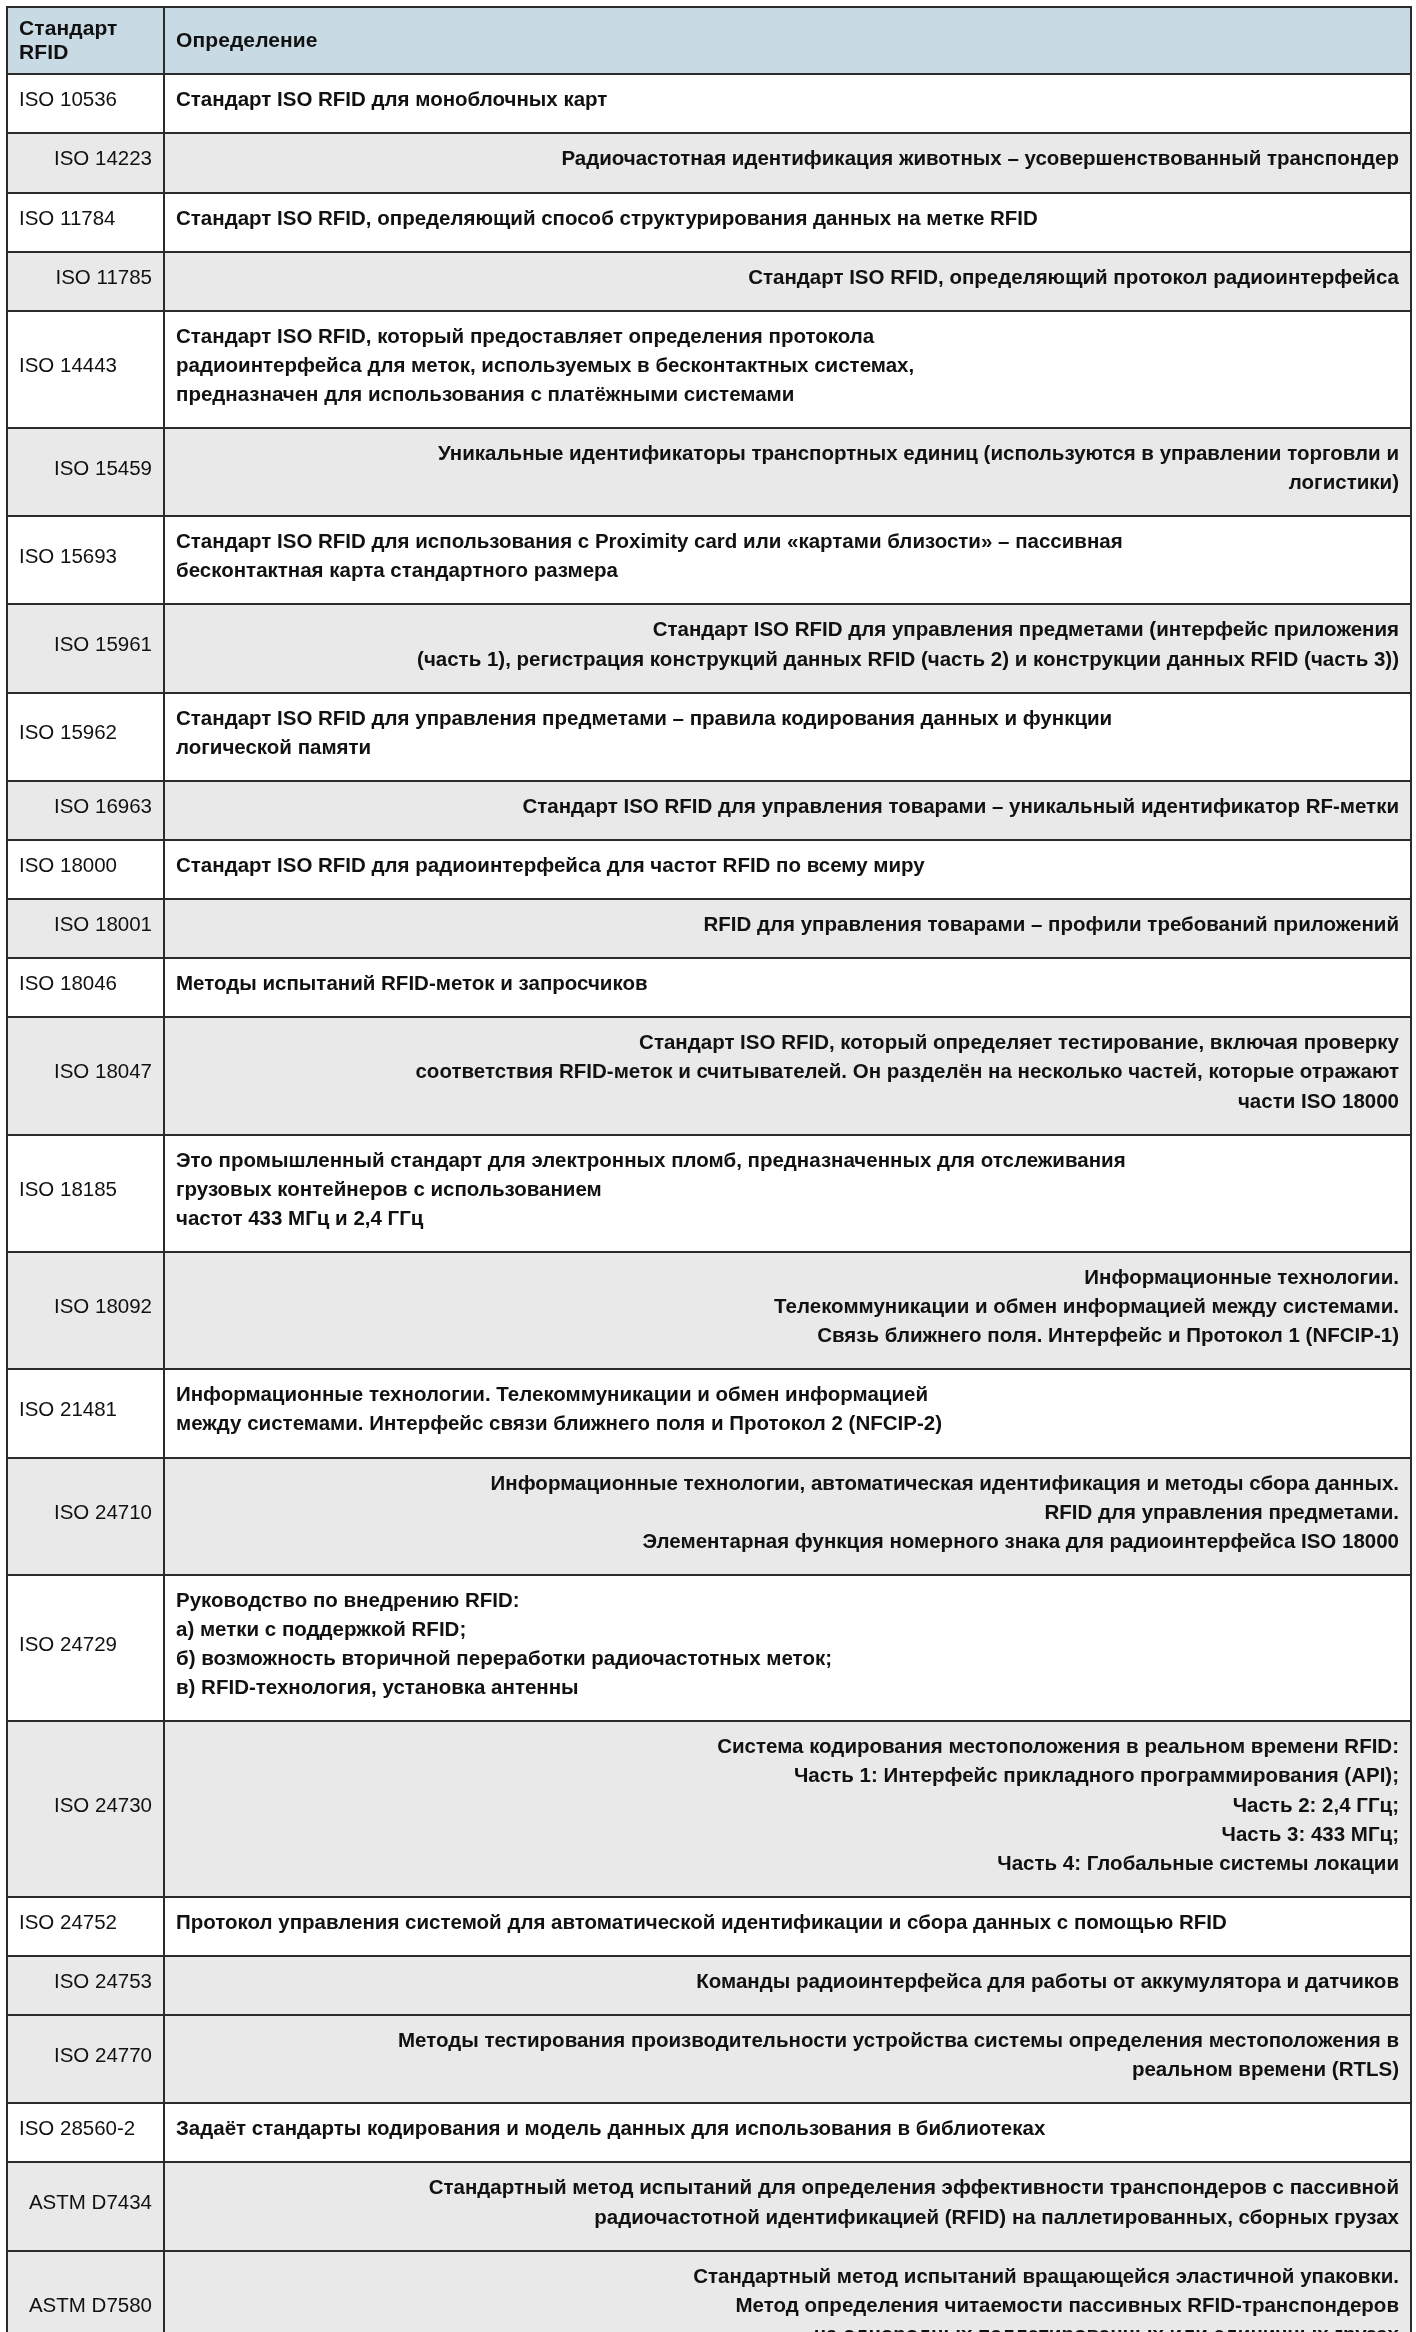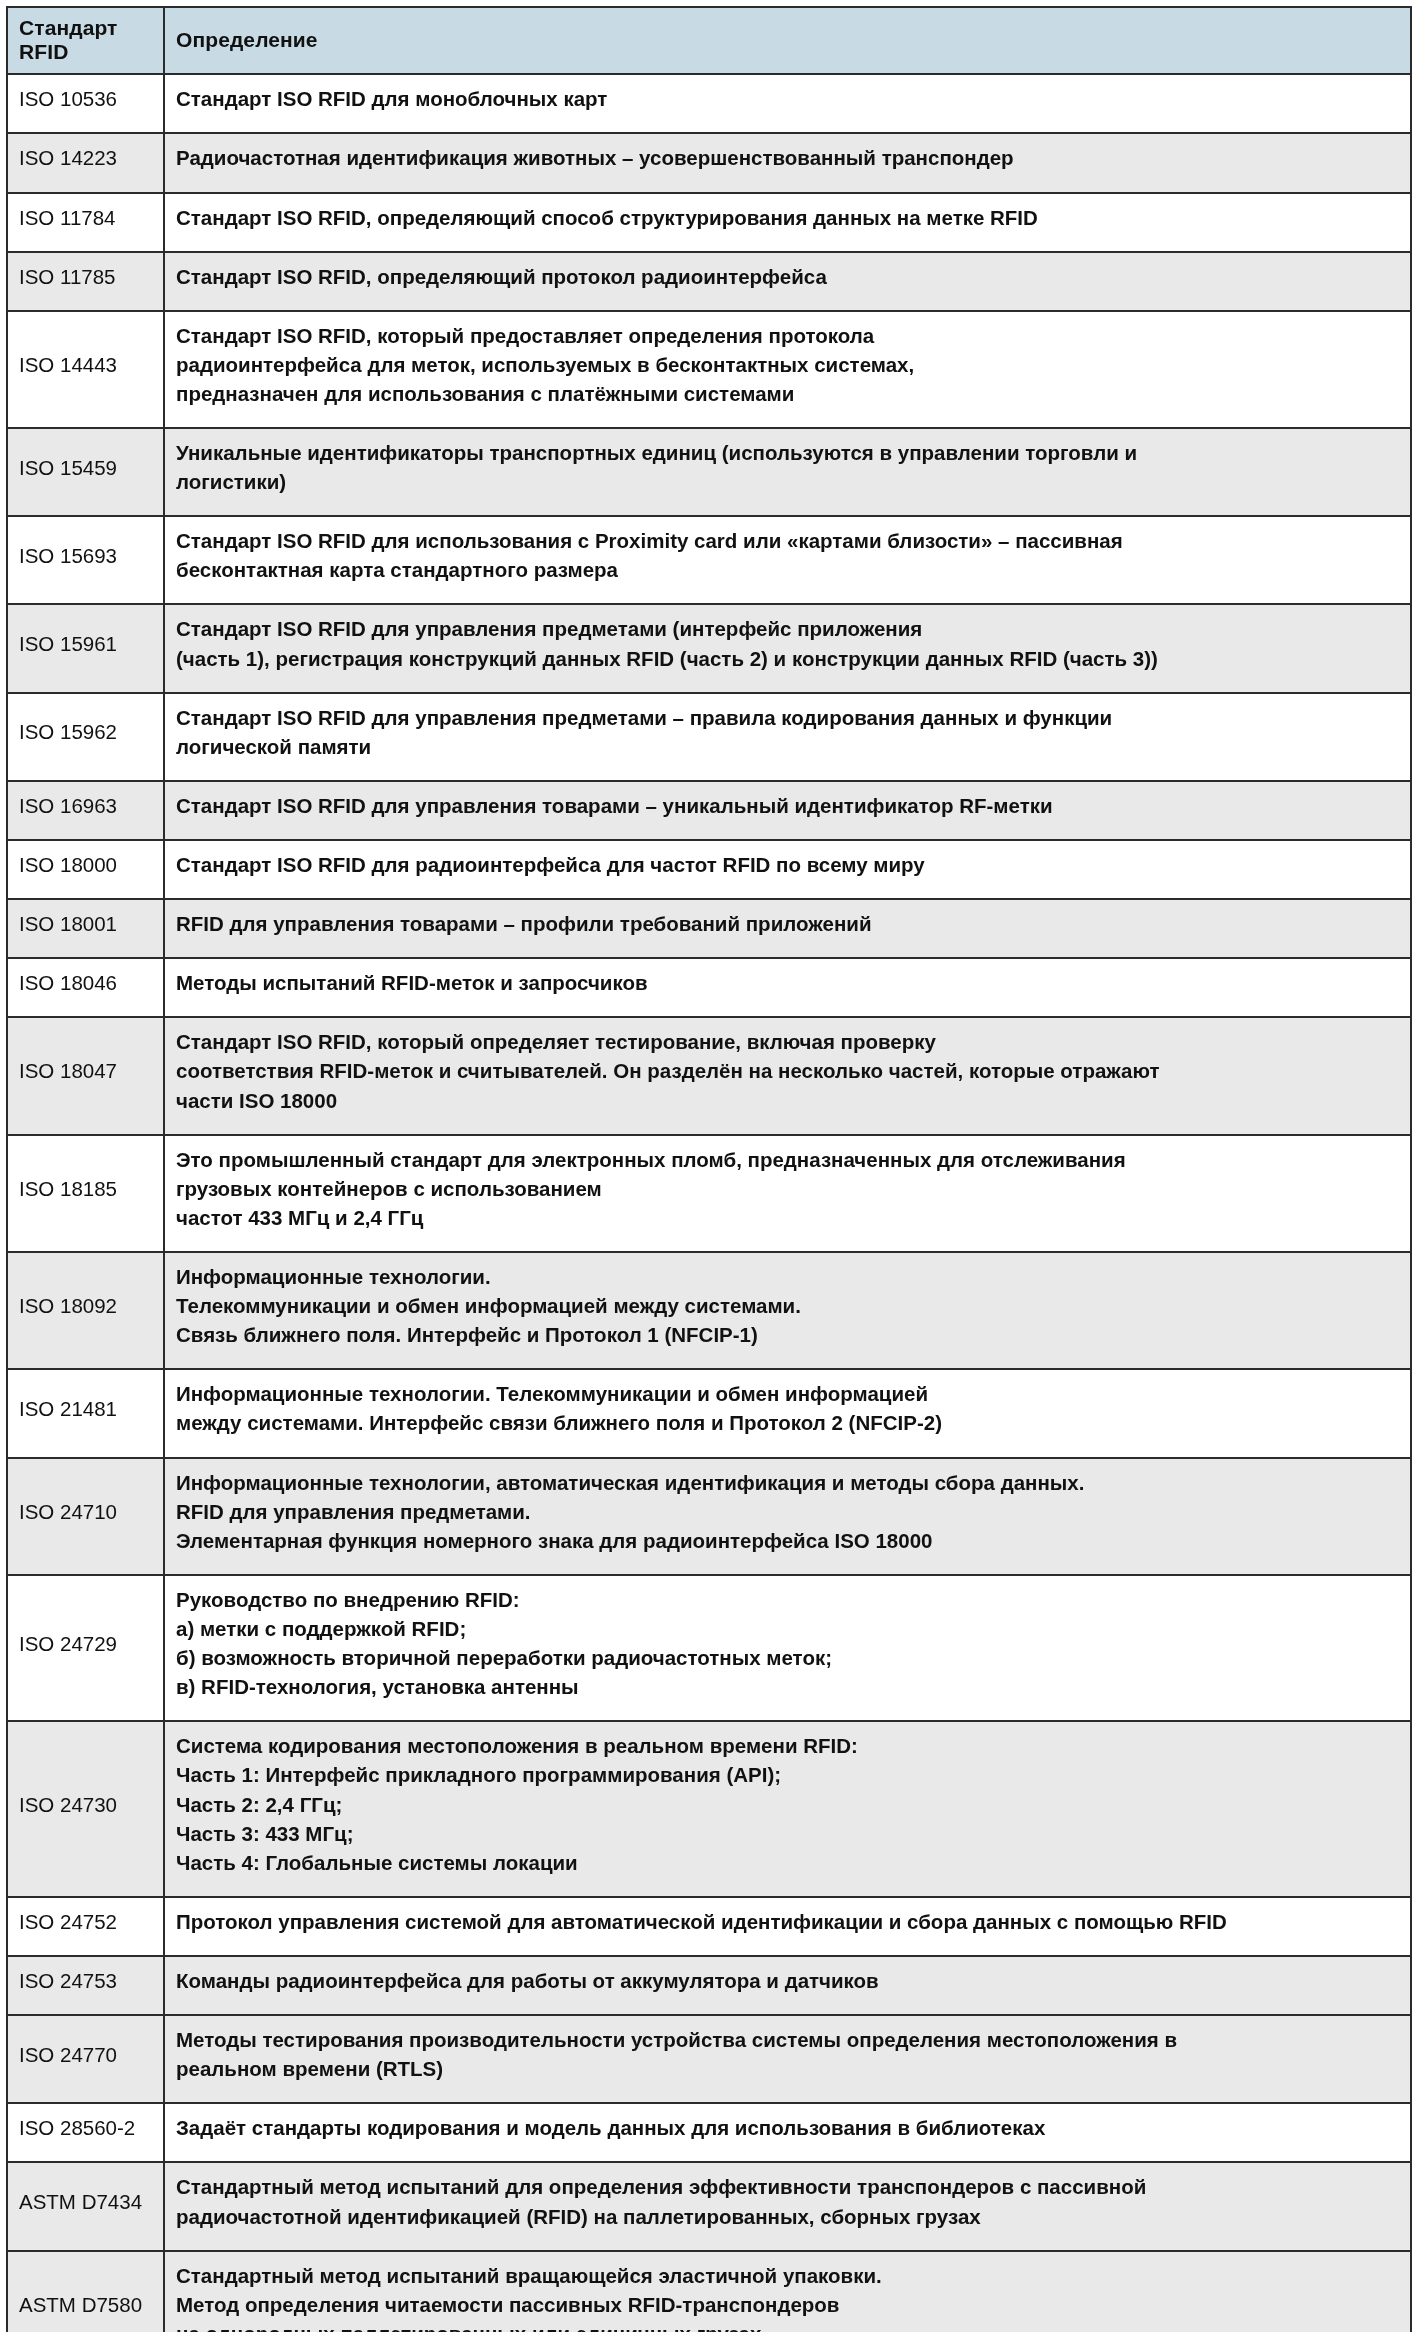--- a/index.html
+++ b/index.html
@@ -47,20 +47,21 @@
   }
   tbody td.std {
     white-space: nowrap;
     font-size: 20.5px;
   }
   tbody td.def {
     text-align: left;
   }
   tbody tr.shade td {
     background: #e9e9e9;
+    text-align: right;
   }
   tbody tr.plain td {
     background: #ffffff;
   }
   .def-line { display: block; font-weight: bold; }
 </style>
 </head>
 <body>
 
 <div class="table-wrap">

